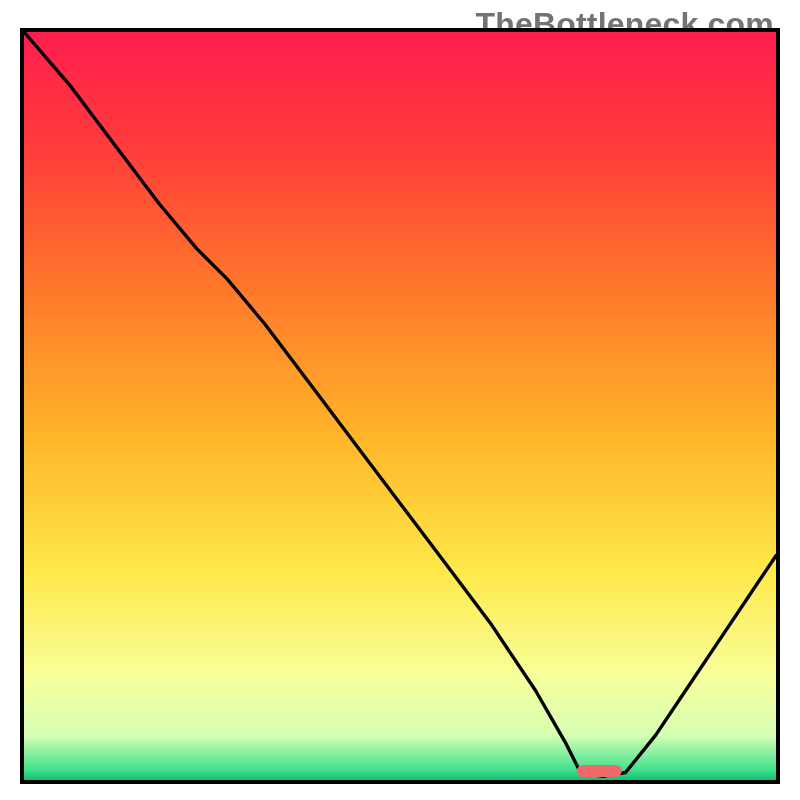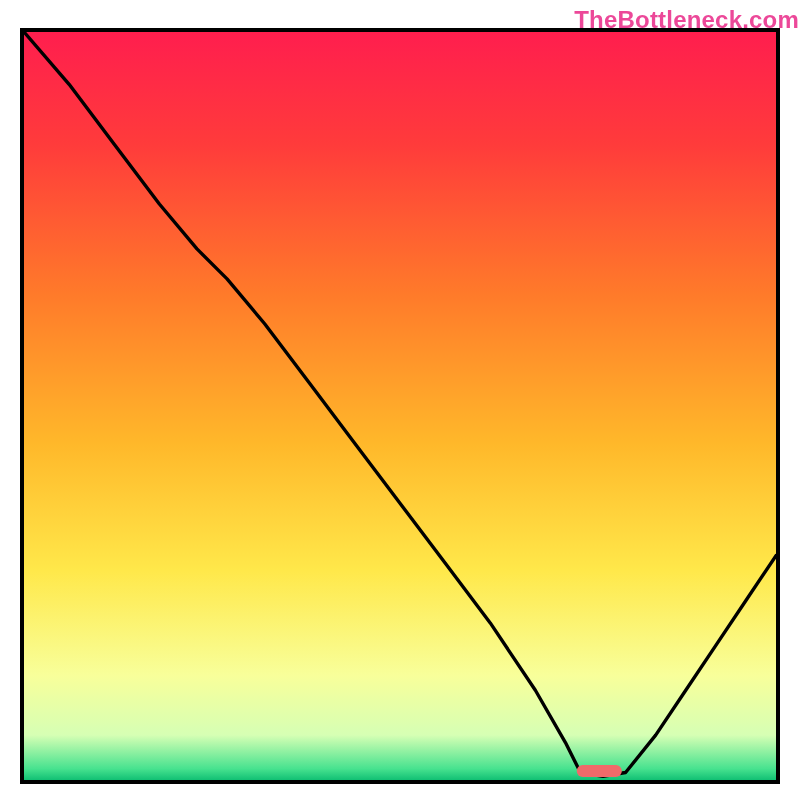--- a/index.html
+++ b/index.html
@@ -11,24 +11,24 @@
     font-family: Arial, Helvetica, sans-serif;
   }
   .root {
     position: relative;
     width: 800px;
     height: 800px;
   }
   .watermark {
     position: absolute;
     top: 6px;
-    right: 1px;
-    font-size: 24px;
+    right: 26px;
+    font-size: 32px;
     font-weight: 700;
-    color: #ec4899;
+    color: #737373;
     letter-spacing: 0.2px;
   }
   .plot-wrap {
     position: absolute;
     left: 20px;
     top: 28px;
     width: 760px;
     height: 756px;
     border: 4.5px solid #000;
     box-sizing: border-box;

